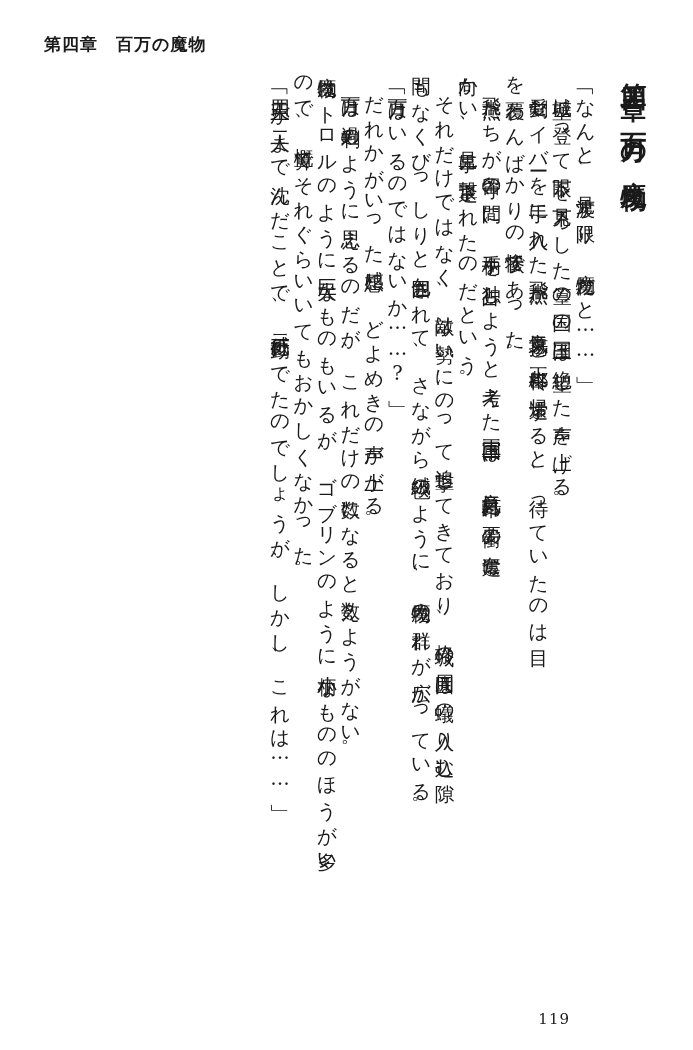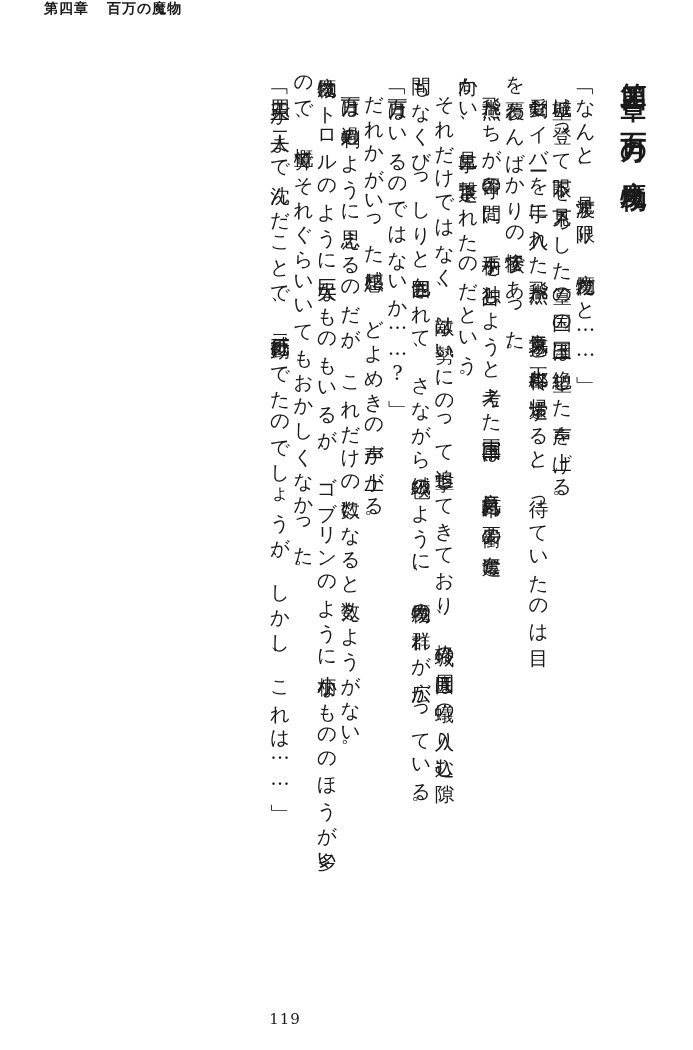--- a/index.html
+++ b/index.html
@@ -19,23 +19,23 @@
   .page {
     position: absolute;
     inset: 0;
     width: 693px;
     height: 1050px;
   }
 
   
   .running-head {
     position: absolute;
-    top: 0;
+    top: 33px;
     left: 44px;
-    font-size: 14px;
+    font-size: 17px;
     letter-spacing: 1px;
     font-weight: 600;
     white-space: nowrap;
   }
   .running-head .rh-num {
     margin-right: 18px;
   }
 
   
   .body-area {
@@ -83,21 +83,21 @@
   .vcol.short {
     height: 760px;
   }
 
   
   .folio {
     position: absolute;
     bottom: 22px;
     left: 0;
     width: 570px;
-    text-align: center;
+    text-align: right;
     font-size: 15px;
     font-family: "DejaVu Serif", "Liberation Serif", serif;
     letter-spacing: 1px;
   }
 </style>
 </head>
 <body>
 
 <div class="page">
 

